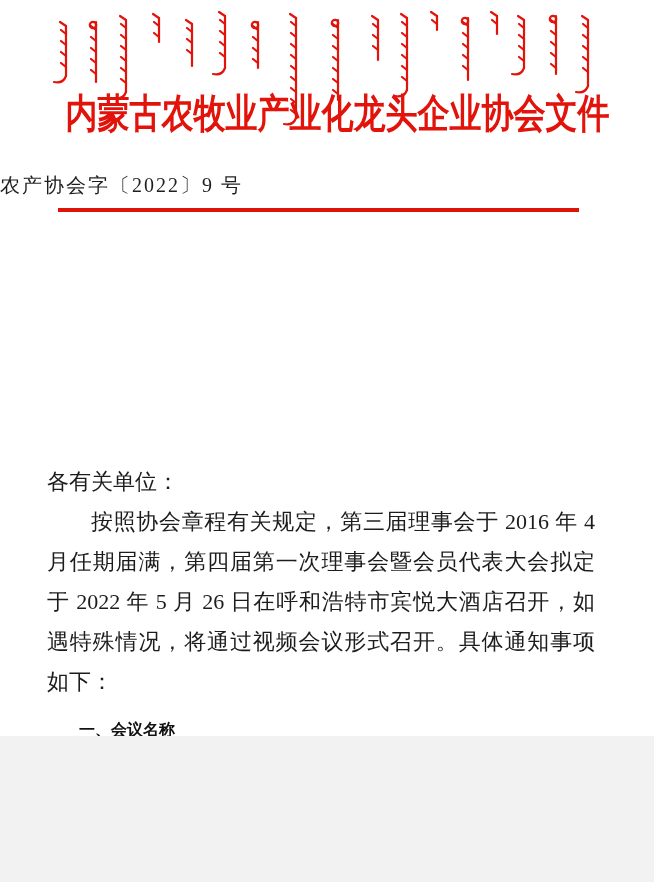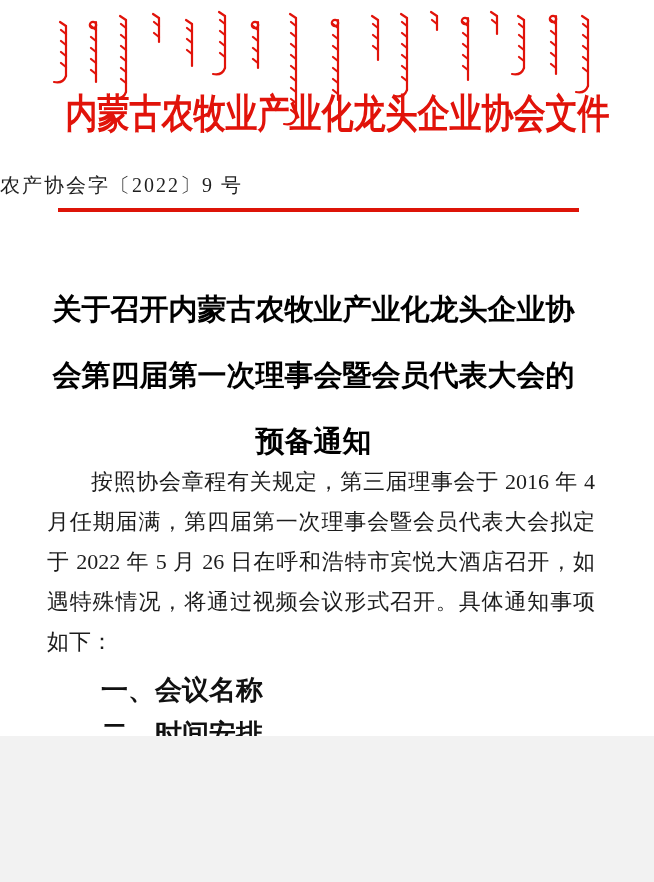--- a/index.html
+++ b/index.html
@@ -65,21 +65,21 @@
     margin:0;
     text-indent:2em;
     text-align:justify;
     text-align-last:left;
   }
   .sec-heading{
     margin:8px 0 0 0;
     text-indent:2em;
     font-family:"Liberation Sans","DejaVu Sans",sans-serif;
     font-weight:bold;
-    font-size:27px;
+    font-size:16px;
     color:#111111;
   }
   .sec-heading.second{margin-top:4px;}
   .date-line{
     margin:0;
     text-indent:2em;
   }
   .date-label{
     font-weight:bold;
     color:#0d0d0d;
@@ -211,26 +211,22 @@
       <path d="M588,20 l-6,-4"></path>
       <path d="M588,86 q-3,8 -12,6"></path>
     </svg>
 
   <div class="masthead-title">内蒙古农牧业产业化龙头企业协会文件</div>
 
   <div class="doc-number">农产协会字〔2022〕9 号</div>
 
   <div class="red-line"></div>
 
-  <div class="doc-title">
-    <div class="t-line">关于召开内蒙古农牧业产业化龙头企业协</div>
-    <div class="t-line">会第四届第一次理事会暨会员代表大会的</div>
-    <div class="t-line">预备通知</div>
-  </div>
 
   <div class="body-text">
+    <p class="salutation">各有关单位：</p>
     <p class="para">按照协会章程有关规定，第三届理事会于 2016 年 4 月任期届满，第四届第一次理事会暨会员代表大会拟定于 2022 年 5 月 26 日在呼和浩特市宾悦大酒店召开，如遇特殊情况，将通过视频会议形式召开。具体通知事项如下：</p>
     <p class="sec-heading">一、会议名称</p>
     <p class="sec-heading second">二、时间安排</p>
     <p class="date-line"><span class="date-label">2022 年 5 月 25 日：</span><span class="date-rest">全天报到；</span></p>
   </div>
 
 </div>
 
 </body></html>

